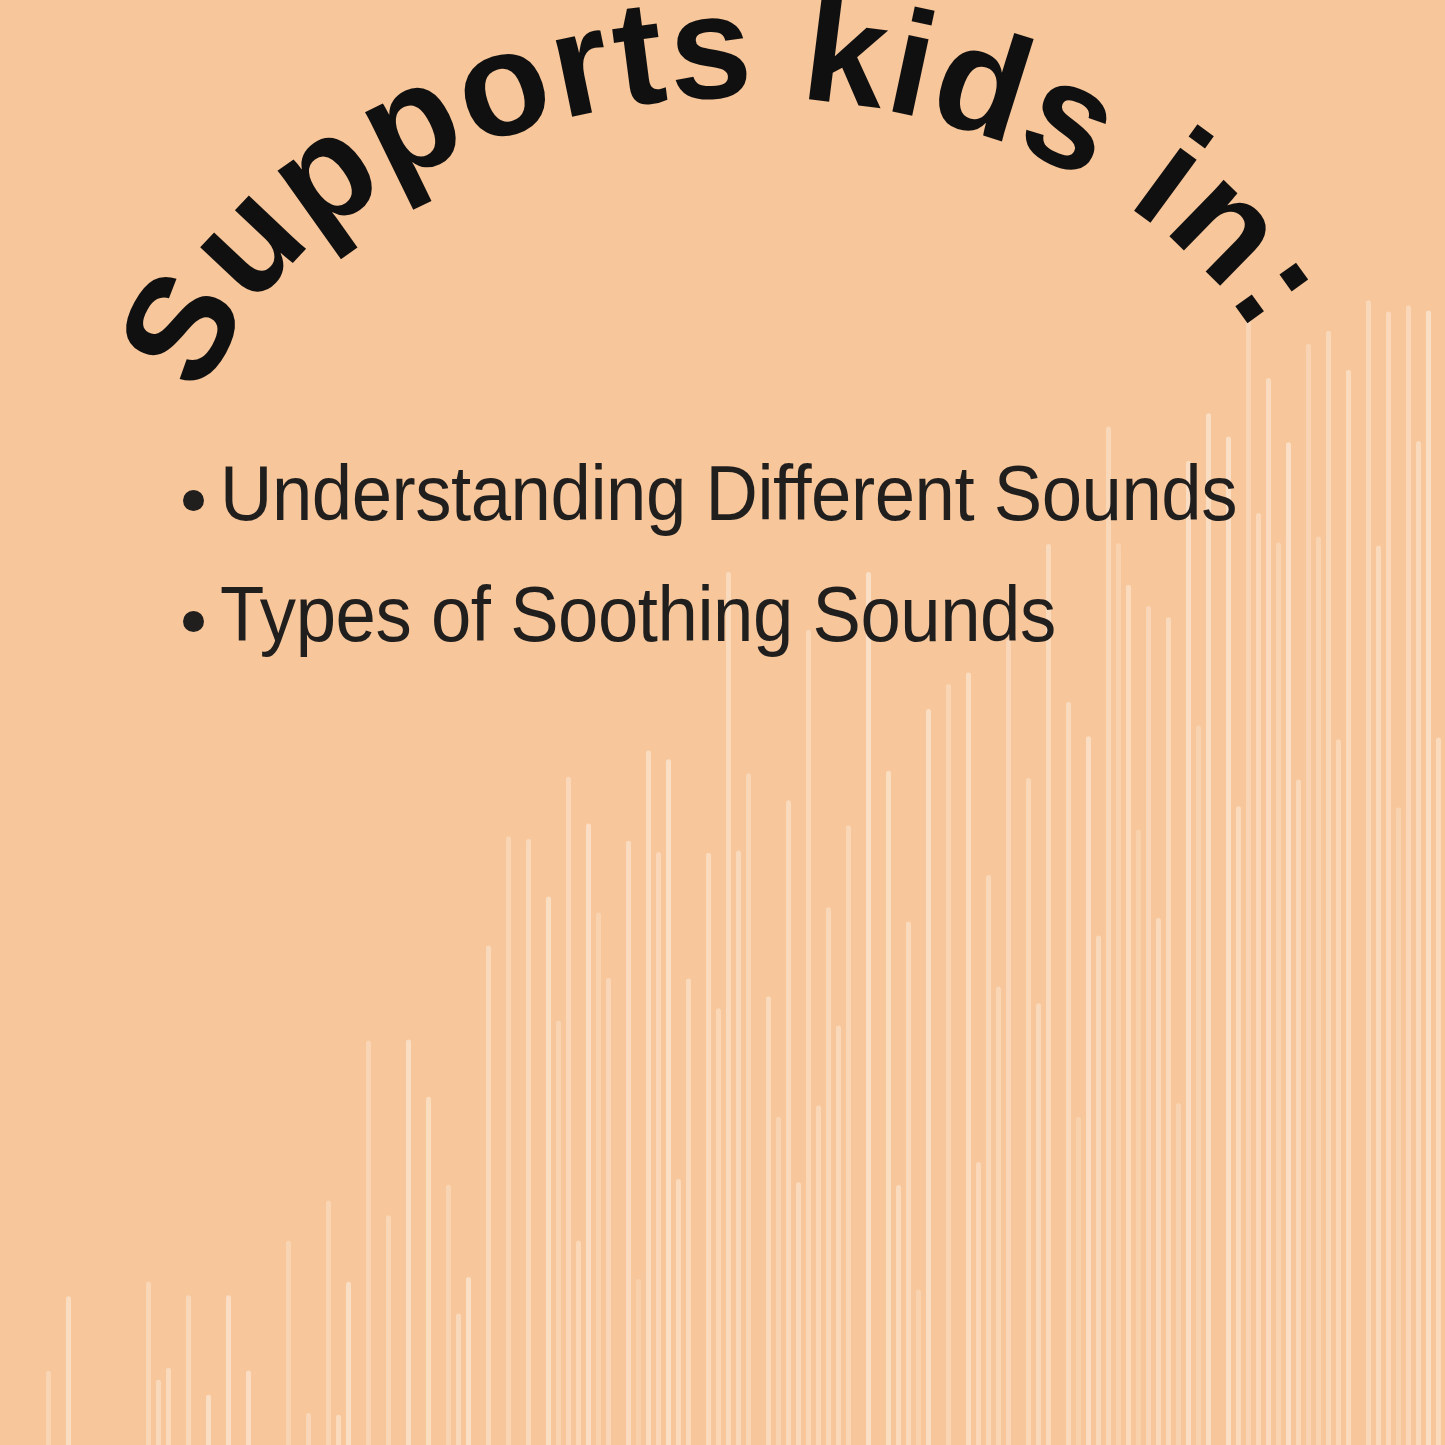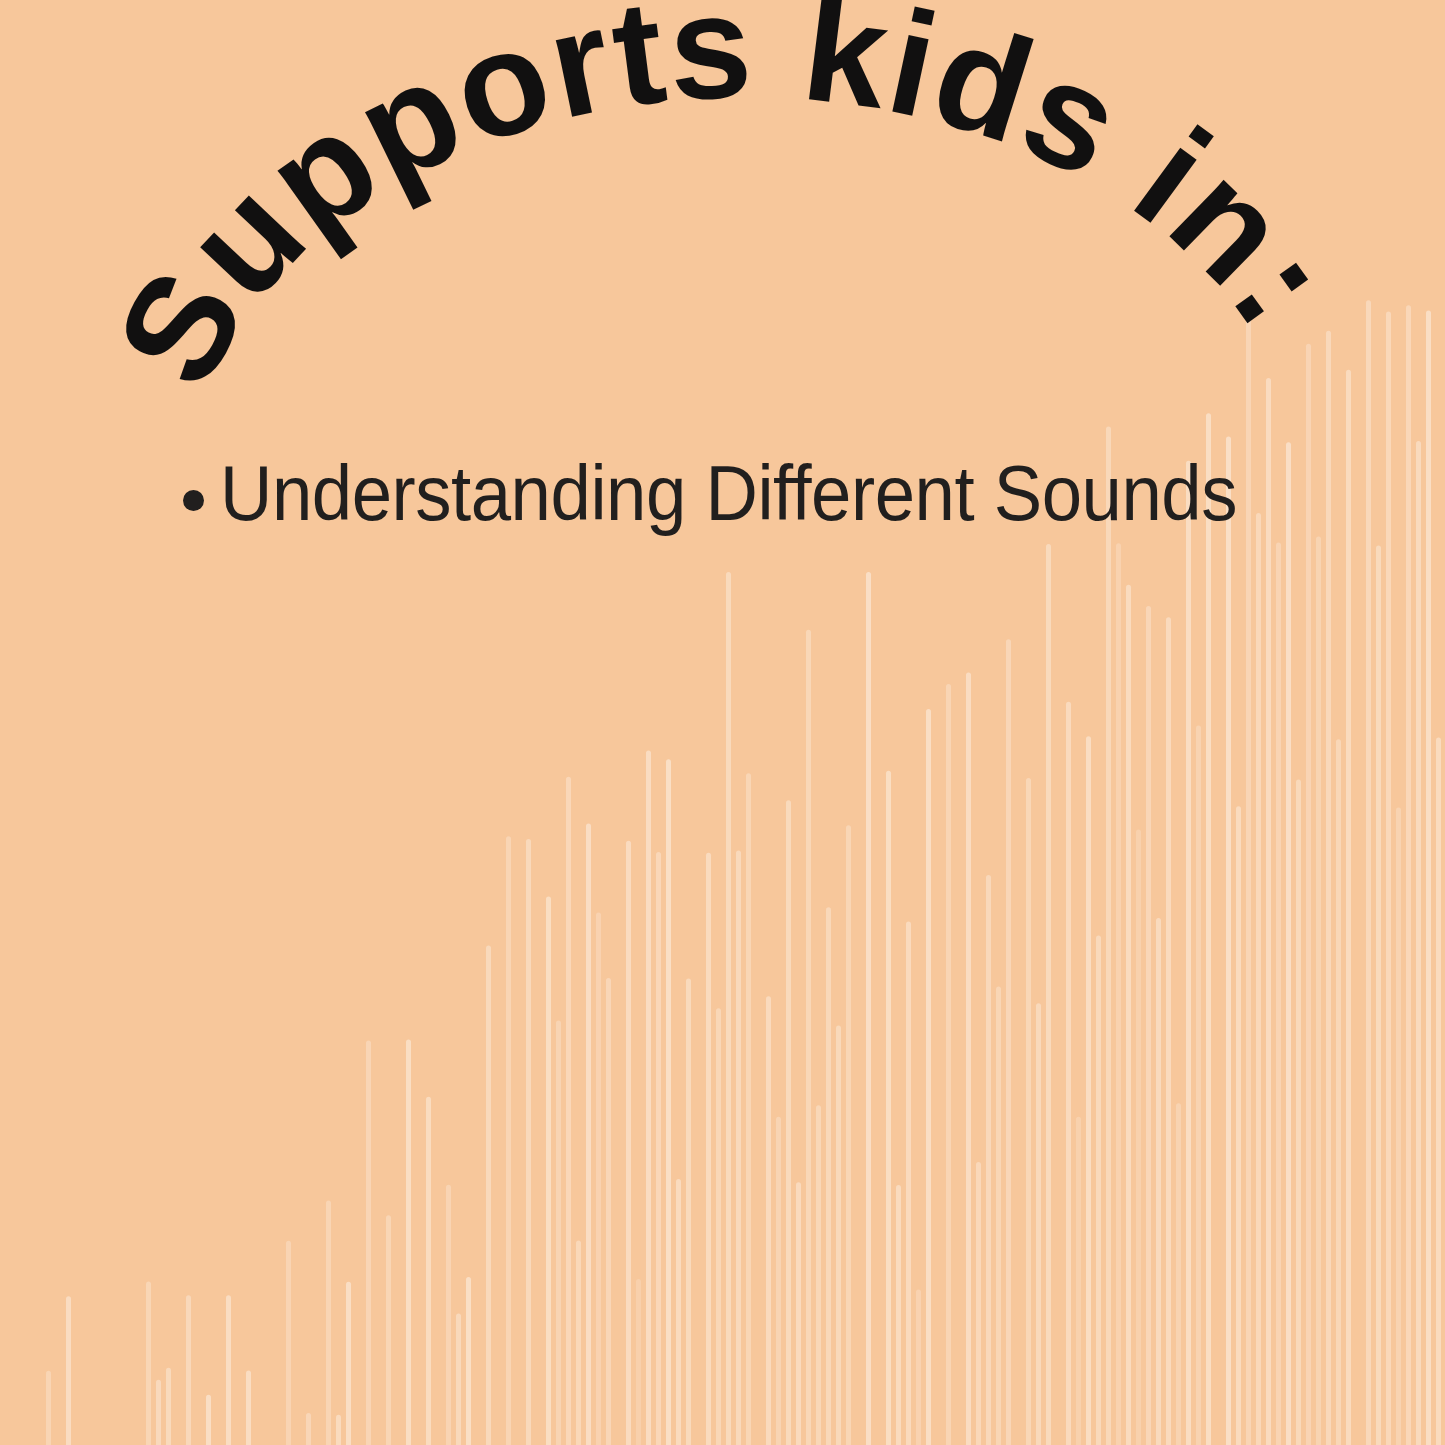--- a/index.html
+++ b/index.html
@@ -192,15 +192,19 @@
     <text>
       <textPath href="#headingArc" startOffset="50%" text-anchor="middle">Supports kids in:</textPath>
     </text>
   </svg>
 
   <ul id="bullet-list">
     <li class="bullet-row">
       <span class="bullet-dot"></span>
       <span class="bullet-text">Understanding Different Sounds</span>
     </li>
+    <li class="bullet-row">
+      <span class="bullet-dot"></span>
+      <span class="bullet-text">Types of Soothing Sounds</span>
+    </li>
   </ul>
 
 </div>
 
 </body></html>

